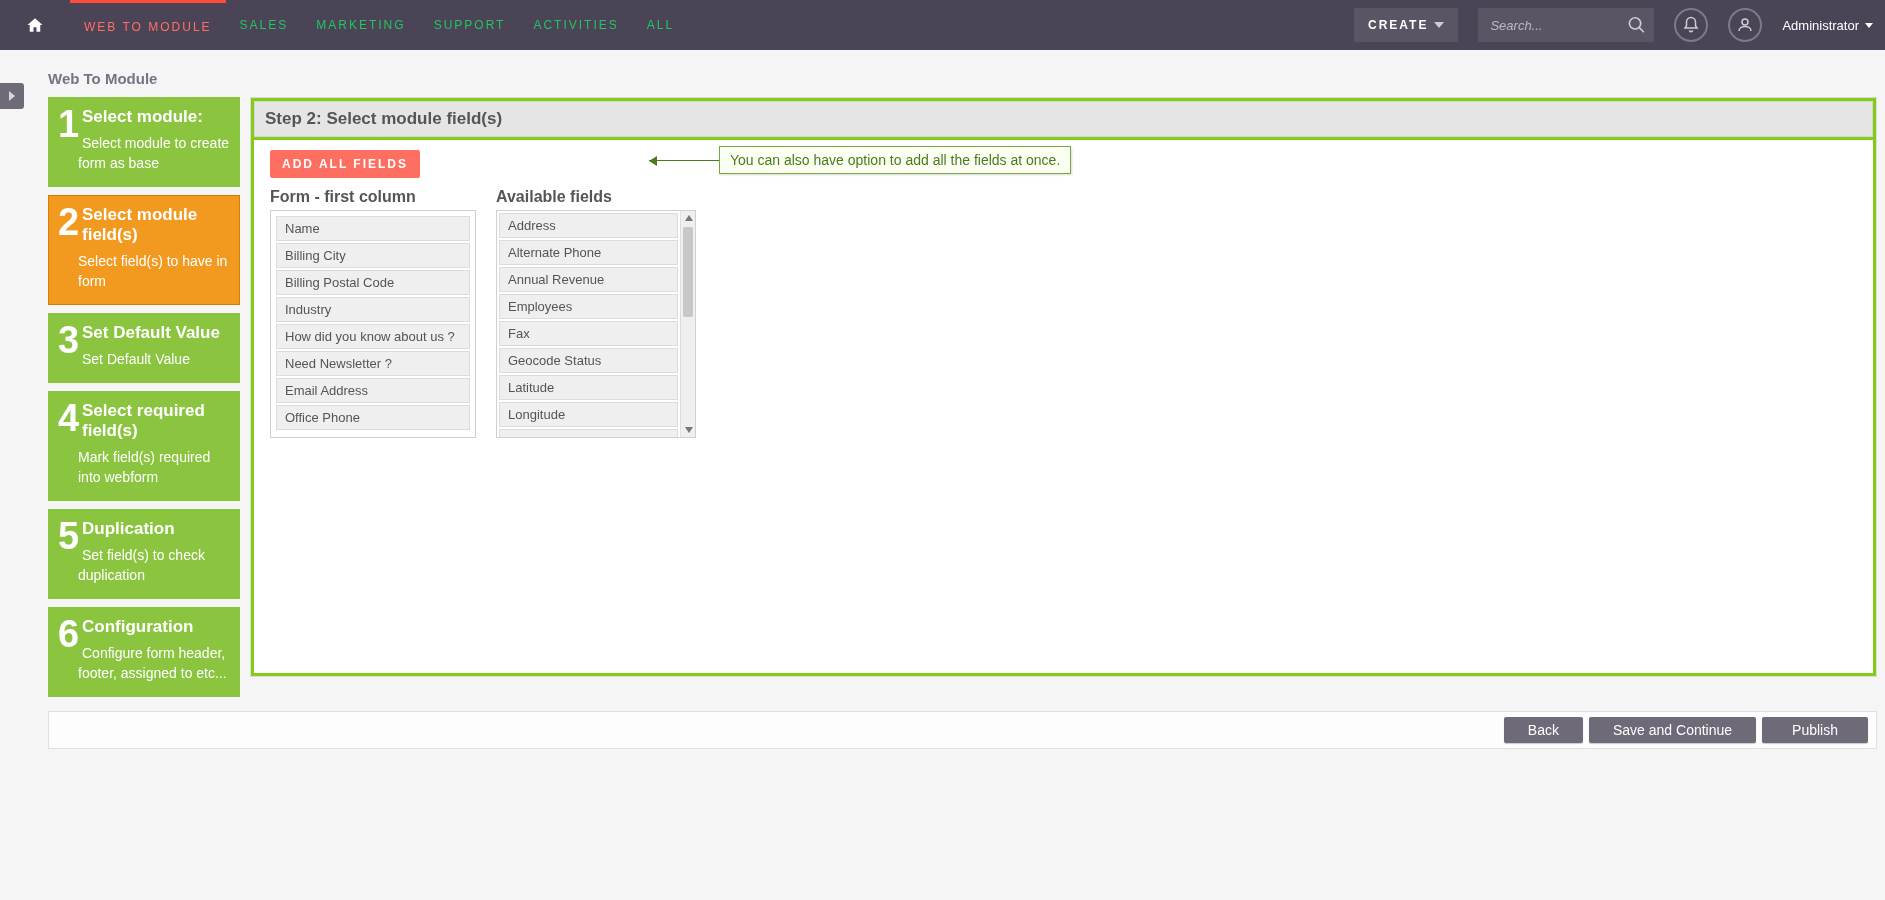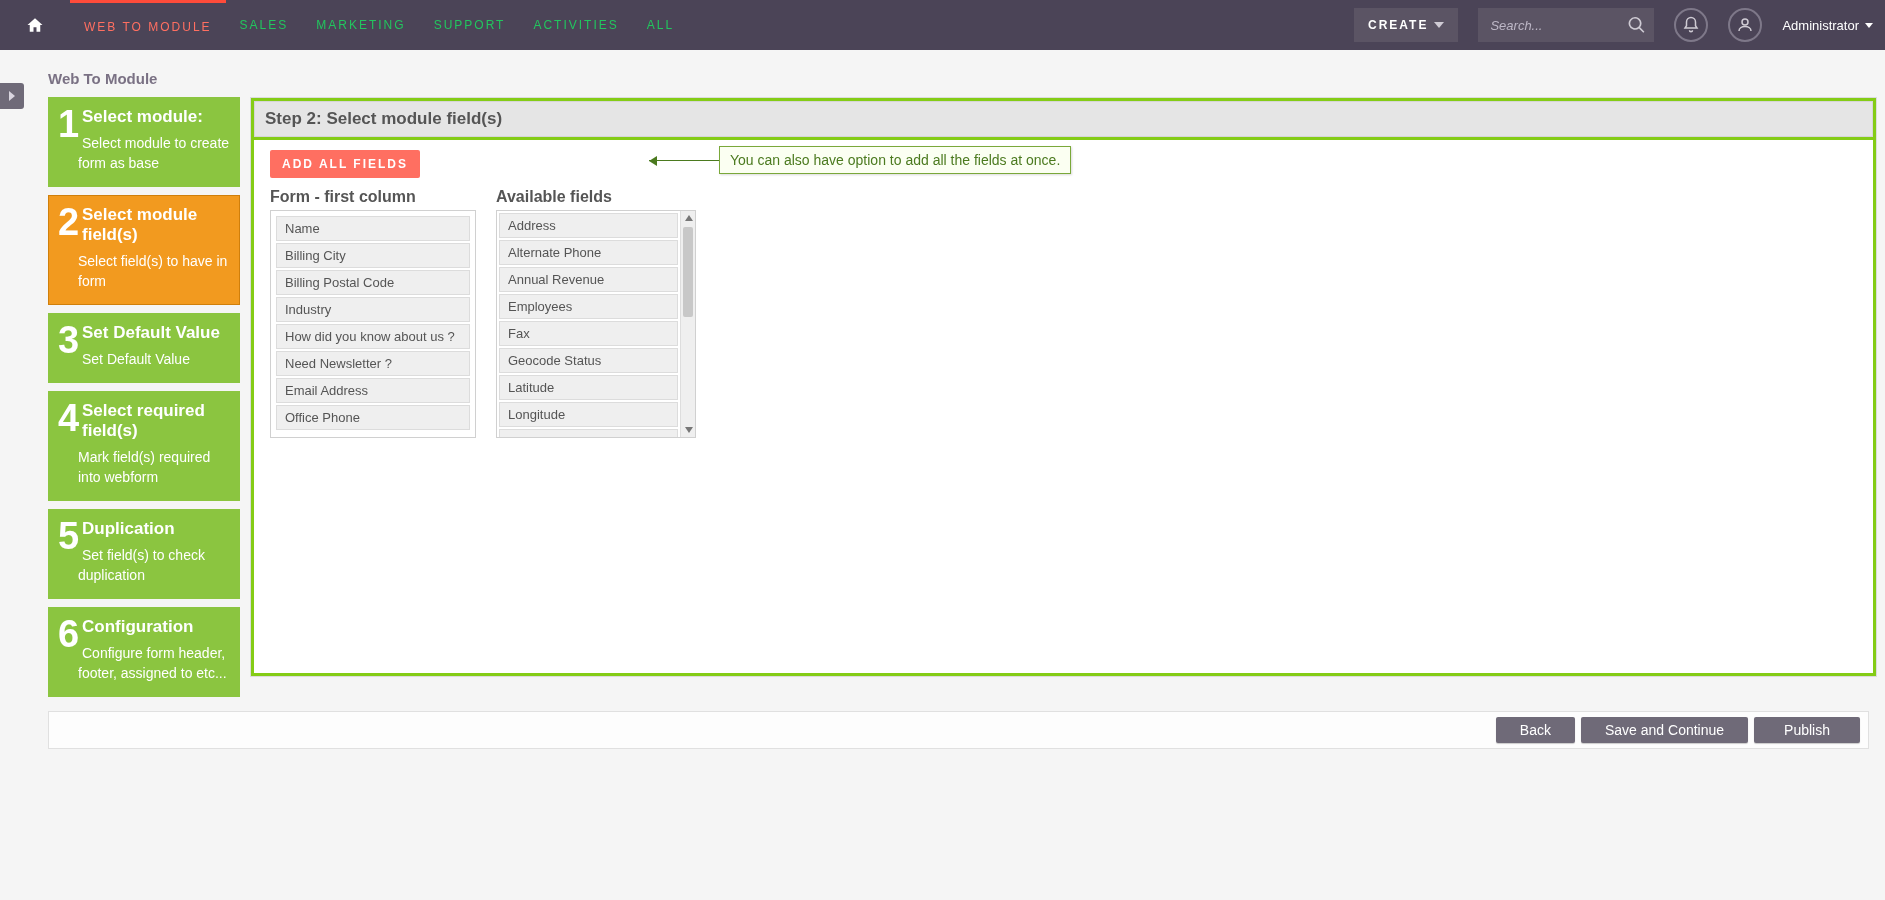--- a/index.html
+++ b/index.html
@@ -176,21 +176,21 @@
     color: #555; font-size: 13px; padding: 4px 8px;
     margin: 2px; cursor: move;
   }
   .form-col {
     border: 1px solid #d0d0d0; width: 206px; height: 228px;
     padding: 3px;
   }
 
   
   .footer-bar {
-    margin: 6px 16px 6px 48px;
+    margin: 6px 8px 6px 48px;
     background: #fdfdfd; border: 1px solid #e0e0e0;
     padding: 5px 8px; display: flex; justify-content: flex-end; gap: 6px;
     flex: 0;
   }
   .footer-btn {
     background: #6f6a78; color: #fff; border: none;
     padding: 5px 24px; font-size: 14px; cursor: pointer;
     border-radius: 2px; box-shadow: 0 1px 1px rgba(0,0,0,.2);
   }
   .footer-btn.pub { padding: 5px 30px; }

